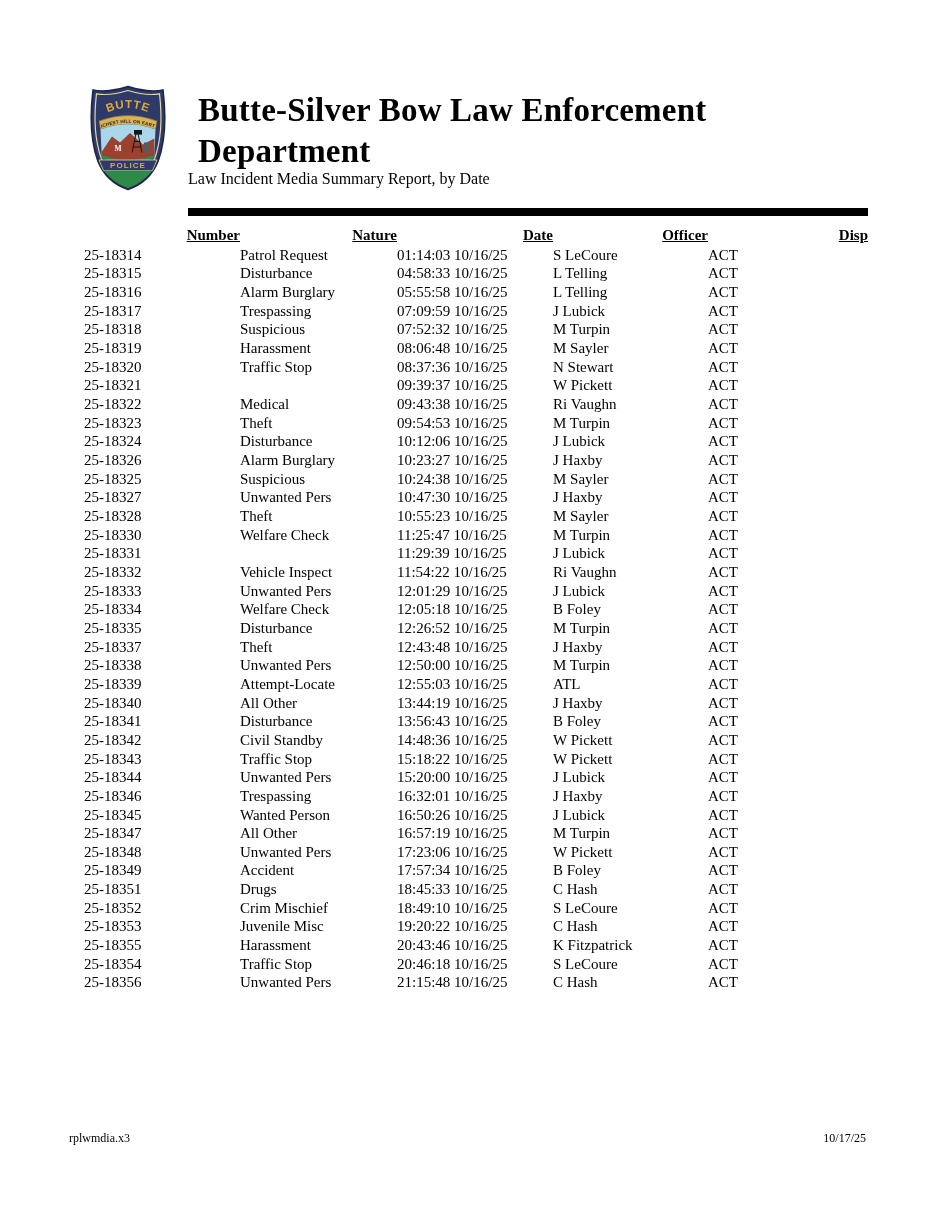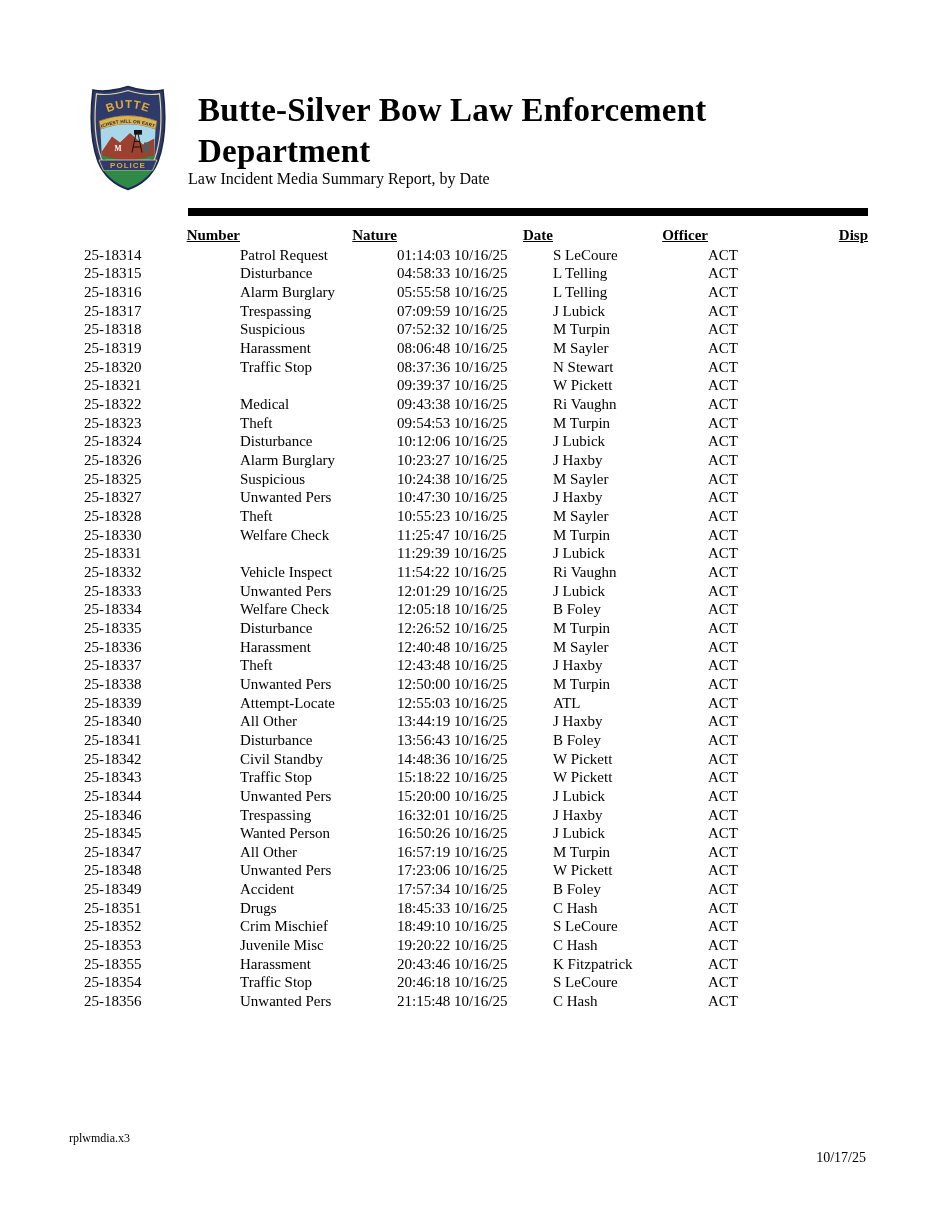--- a/index.html
+++ b/index.html
@@ -43,21 +43,21 @@
   }
   table.incidents td {
     height: 18.66px; padding: 0;
     vertical-align: middle; white-space: nowrap;
     overflow: hidden;
   }
   .footer-left {
     position: absolute; left: 69px; top: 1131px; font-size: 12px;
   }
   .footer-right {
-    position: absolute; right: 84px; top: 1131px; font-size: 14px; margin-top: 19px;
+    position: absolute; right: 84px; top: 1131px; font-size: 12px;
   }
 </style>
 </head>
 <body>
 
 <div>
 
   <svg class="logo" viewBox="0 0 80 107" xmlns="http://www.w3.org/2000/svg" aria-hidden="true">
     <defs>
       <path id="arcButte" d="M15,30 Q40,17 65,30"></path>
@@ -267,27 +267,20 @@
           <td>ACT</td>
         </tr>
         <tr>
           <td>25-18335</td>
           <td>Disturbance</td>
           <td>12:26:52 10/16/25</td>
           <td>M Turpin</td>
           <td>ACT</td>
         </tr>
         <tr>
-          <td>25-18336</td>
-          <td>Harassment</td>
-          <td>12:40:48 10/16/25</td>
-          <td>M Sayler</td>
-          <td>ACT</td>
-        </tr>
-        <tr>
           <td>25-18337</td>
           <td>Theft</td>
           <td>12:43:48 10/16/25</td>
           <td>J Haxby</td>
           <td>ACT</td>
         </tr>
         <tr>
           <td>25-18338</td>
           <td>Unwanted Pers</td>
           <td>12:50:00 10/16/25</td>

